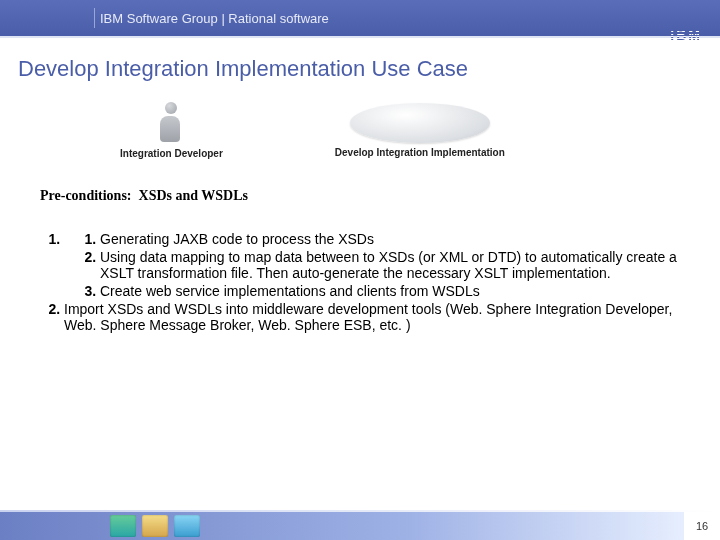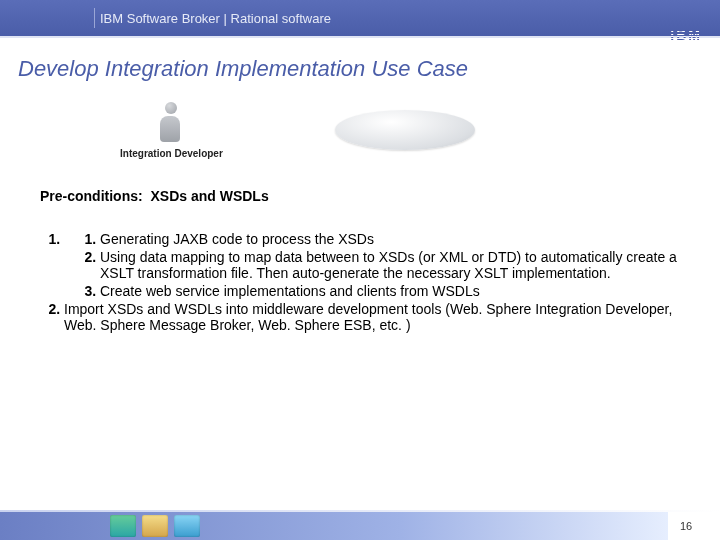--- a/index.html
+++ b/index.html
@@ -49,21 +49,20 @@
     background-clip: text;
     margin-top: 34px;
     -webkit-text-fill-color: transparent;
   }
   .thin-bar { height: 2px; background: #dfe4f4; }
   .title {
     color: #4a5da8;
     font-size: 22px;
     font-weight: normal;
     margin: 18px 0 8px 18px;
-    font-style: italic;
   }
   .diagram {
     display: flex;
     align-items: center;
     gap: 112px;
     margin-left: 120px;
     margin-bottom: 18px;
     height: 80px;
   }
   .actor {
@@ -110,20 +109,21 @@
     white-space: nowrap;
   }
   .body-content {
     margin: 0 36px 0 40px;
     font-size: 14px;
     color: #000;
   }
   .precond {
     font-weight: bold;
     margin-bottom: 27px;
+    font-family: Liberation Serif, serif;
   }
   .precond .val { font-weight: bold; }
   ol.main {
     margin: 0 0 0 6px;
     padding-left: 18px;
   }
   ol.main > li {
     font-weight: bold;
     margin-bottom: 2px;
   }
@@ -134,21 +134,21 @@
     margin: 2px 0 2px 18px;
     padding-left: 18px;
   }
   ol.sub > li {
     font-weight: bold;
     margin-bottom: 2px;
   }
   ol.sub > li span.txt { font-weight: normal; }
   .footer {
     position: absolute;
-    left: 0; right: 16px; bottom: 0;
+    left: 0; right: 0; bottom: 0;
     height: 28px;
     display: flex;
     align-items: stretch;
   }
   .footer-bar {
     flex: 1;
     background: linear-gradient(to right, #6b7fc4, #9fb2e6 60%, #e6eefe);
     position: relative;
   }
   .footer-icons {
@@ -182,37 +182,38 @@
     bottom: 28px;
     height: 2px;
     background: linear-gradient(to right, #c9d2ef, #fff);
   }
 </style>
 </head>
 <body>
 
 <div class="header">
   <div class="header-divider"></div>
-  <span class="header-text">IBM Software Broker | Rational software</span>
+  <span class="header-text">IBM Software Group | Rational software</span>
   <span class="ibm-logo">IBM</span>
 </div>
 <div class="thin-bar"></div>
 
 <div class="title">Develop Integration Implementation Use Case</div>
 
 <div class="diagram">
   <div class="actor">
     <div class="actor-glyph">
       <div class="actor-head"></div>
       <div class="actor-body"></div>
     </div>
     <div class="actor-label">Integration Developer</div>
   </div>
   <div class="usecase">
     <div class="ellipse"></div>
+    <div class="usecase-label">Develop Integration Implementation</div>
   </div>
 </div>
 
 <div class="body-content">
   <div class="precond">
     <span>Pre-conditions:</span>&nbsp;
     <span class="val">XSDs and WSDLs</span>
   </div>
 
   <ol class="main">

